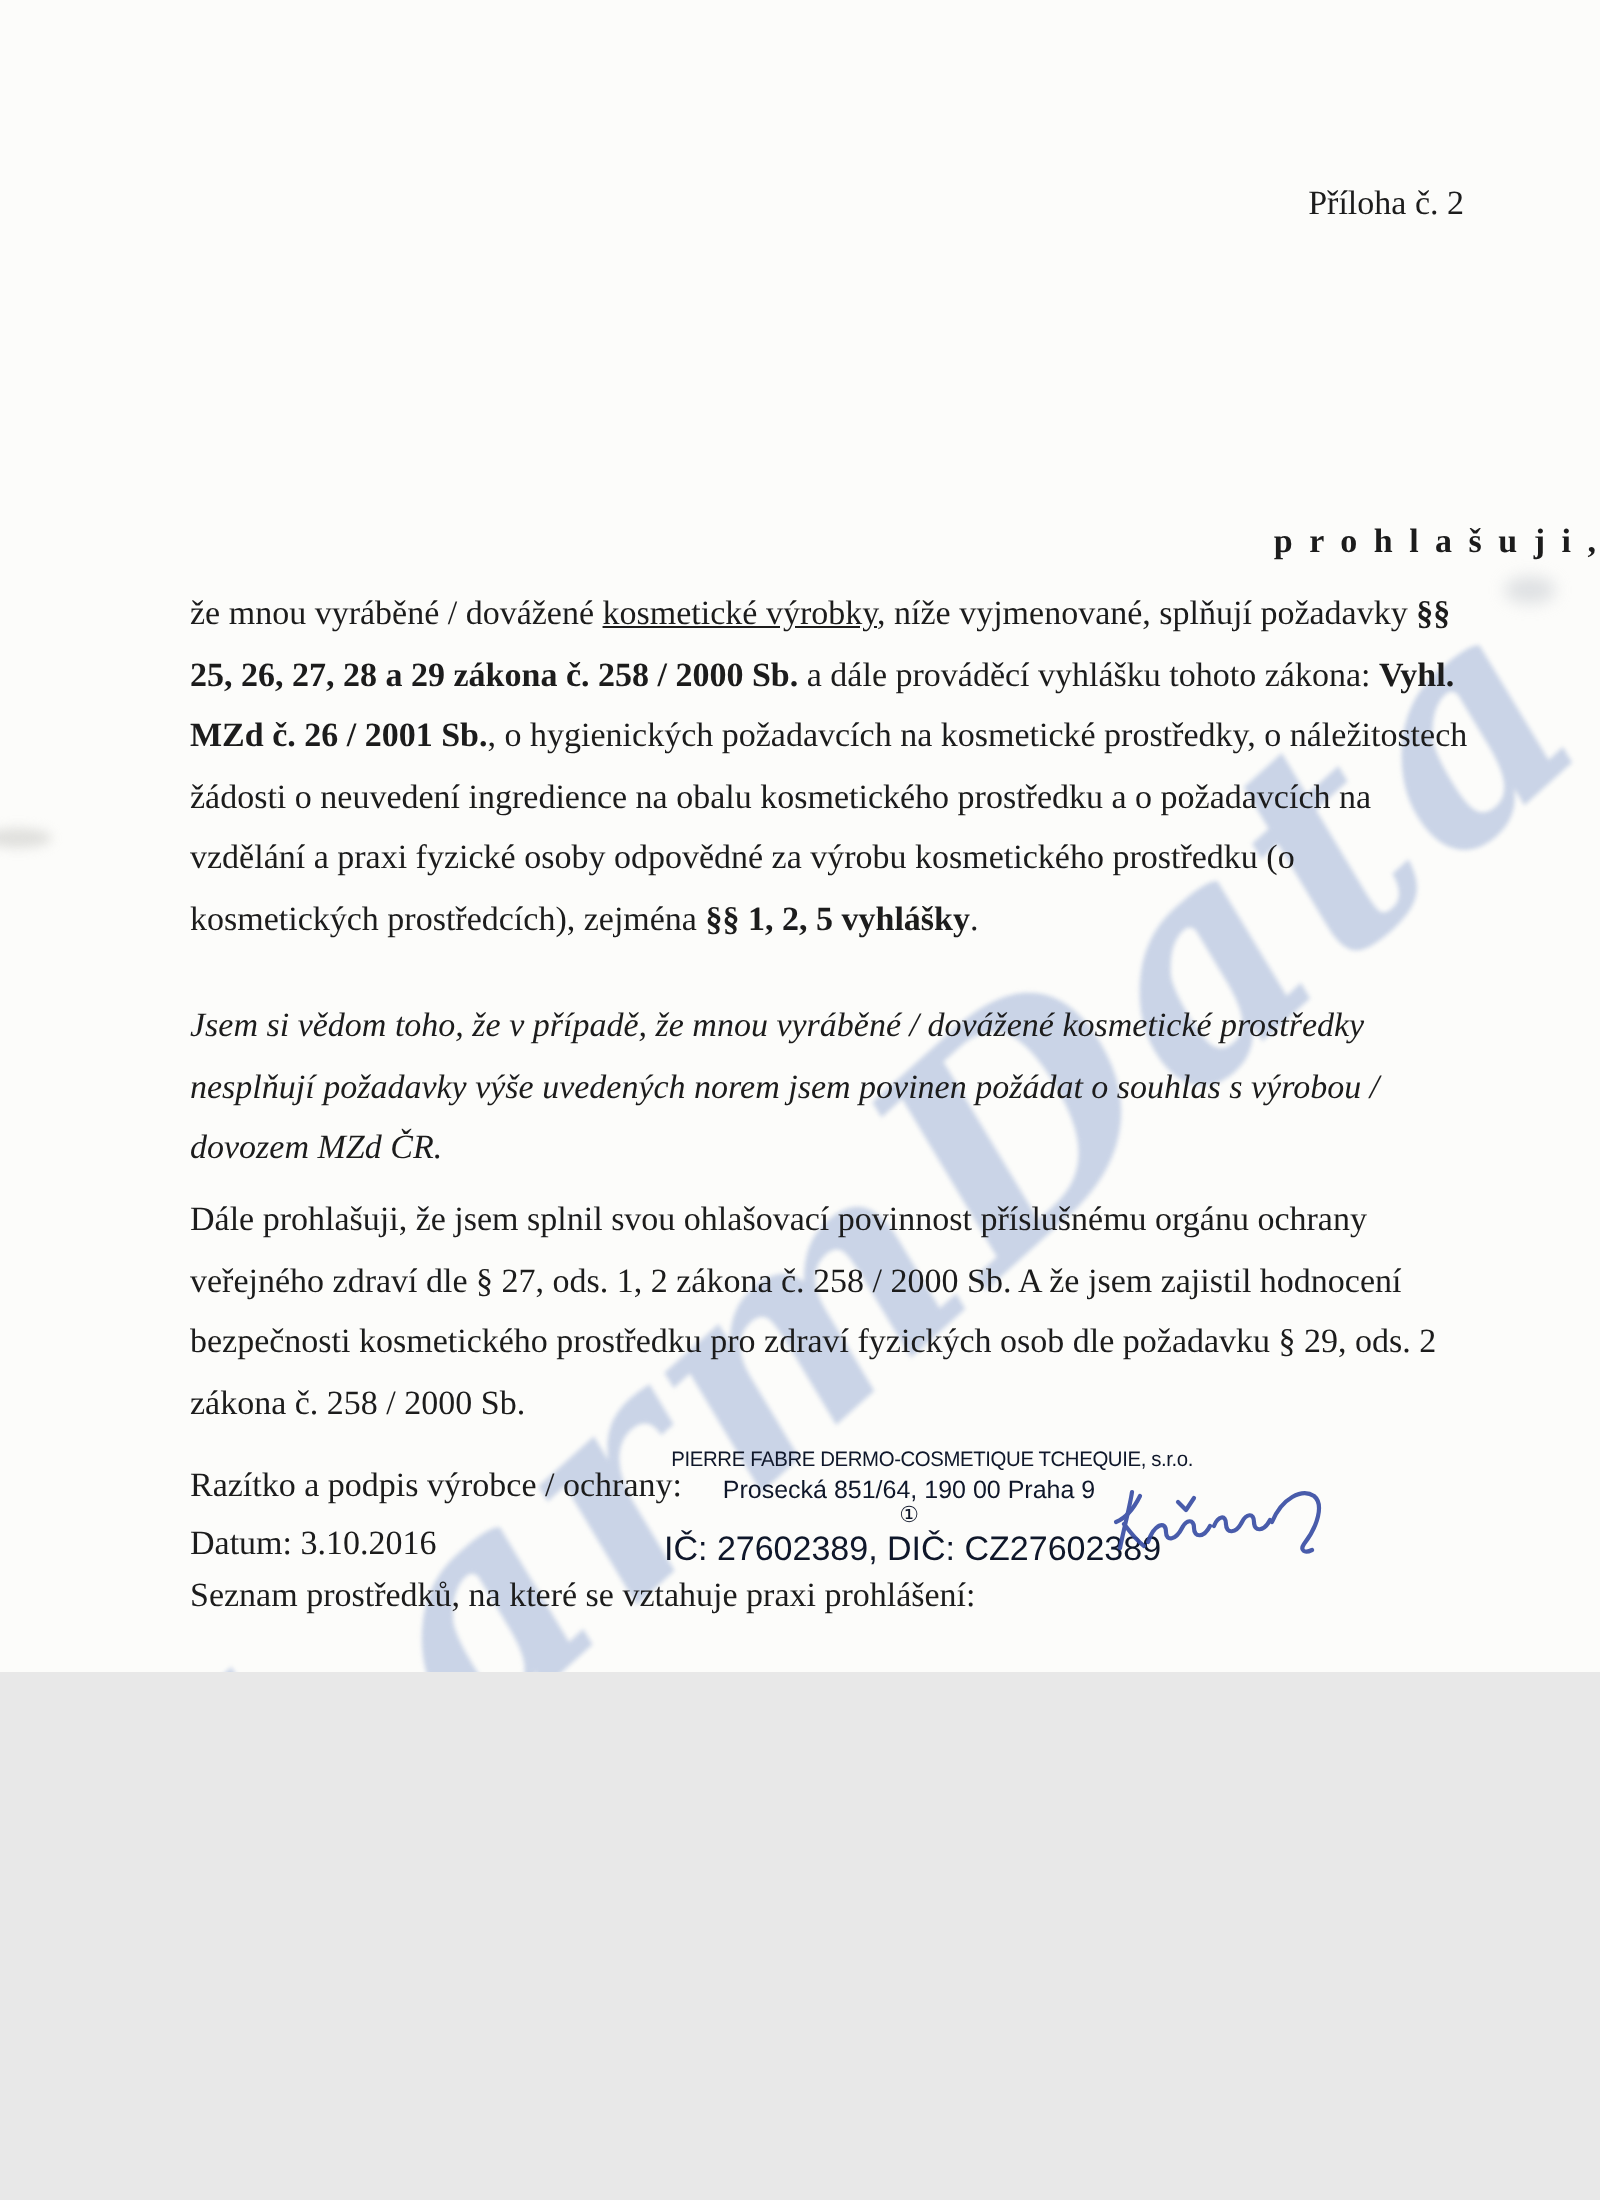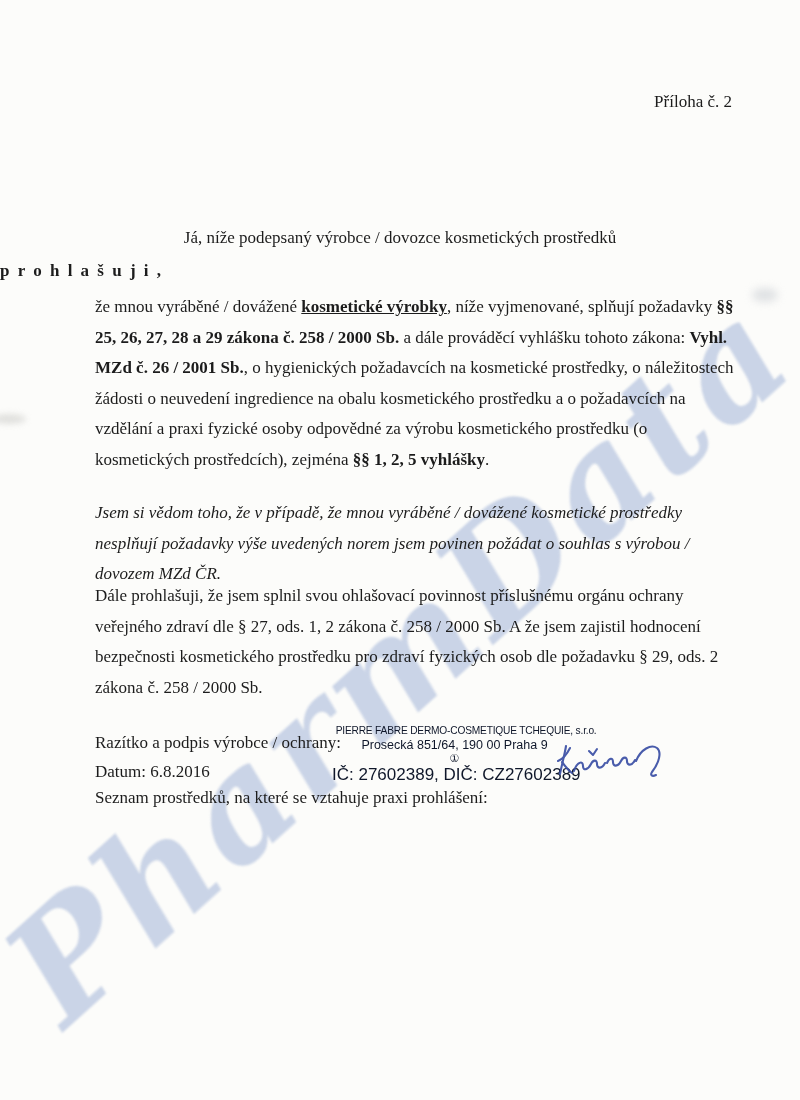--- a/index.html
+++ b/index.html
@@ -1,18 +1,18 @@
 <!DOCTYPE html>
 <html><head>
 <meta charset="utf-8">
 <style>
   html,body { margin:0; padding:0; background:#e8e8e8; }
   .page {
     position:relative;
-    width:800px; height:1100px;
+    width:800px; height:836px;
     margin:0 auto;
     background:#fcfcfa;
     overflow:hidden;
     font-family:"Liberation Serif","DejaVu Serif",serif;
     color:#1c1c1c;
   }
   .abs { position:absolute; }
 
   
   .watermark {
@@ -29,27 +29,27 @@
     color:rgba(122,146,199,0.38);
     filter:blur(1px);
     white-space:nowrap;
     pointer-events:none;
     user-select:none;
   }
 
   .annex { top:92px; right:68px; font-size:17px; }
   .title { top:172px; left:0; width:100%; text-align:center; font-weight:bold; font-size:19px; letter-spacing:0.5px; }
   .intro { top:228px; left:0; width:100%; text-align:center; font-size:17px; }
-  .declare { top:261px; left:0; width:100%; text-align:left; font-weight:bold; font-size:17px; letter-spacing:2px; }
+  .declare { top:261px; left:0; width:100%; text-align:right; font-weight:bold; font-size:17px; letter-spacing:2px; }
 
   .para { left:95px; width:648px; font-size:17px; line-height:30.5px; text-align:left; }
   .p1 { top:292px; }
   .p2 { top:498px;font-style:italic; }
-  .p3 { top:581px; }
-  .bu { font-weight:bold; text-decoration:underline;text-align:center; }
+  .p3 { top:595px; }
+  .bu { font-weight:normal; text-decoration:underline;text-align:center; }
   b { font-weight:bold; }
 
   .stamp-label { top:733px; left:95px; font-size:17px; }
   .datum { top:762px; left:95px; font-size:17px; }
 
   .stamp-block {
     top:724px; left:332px; width:245px;
     text-align:center;
     font-family:Liberation Sans, sans-serif;
     color:#0f172a;
@@ -83,35 +83,34 @@
   <div class="watermark">
     <span>PharmData s.r.o.</span>
   </div>
 
   <div class="abs smudge-left"></div>
   <div class="abs smudge-right"></div>
 
   <div class="abs annex">Příloha č. 2</div>
 
 
-  <div class="abs intro">Já, níže podepsaný výrobce / dovozce kosmetických prostředků</div>
 
   <div class="abs declare">p r o h l a š u j i ,</div>
 
   <div class="abs para p1">
     <span>že mnou vyráběné / dovážené </span><span class="bu">kosmetické výrobky</span><span>, níže vyjmenované, splňují požadavky </span><b>§§ 25, 26, 27, 28 a 29 zákona č. 258 / 2000 Sb.</b><span> a dále prováděcí vyhlášku tohoto zákona: </span><b>Vyhl. MZd č. 26 / 2001 Sb.</b><span>, o hygienických požadavcích na kosmetické prostředky, o náležitostech žádosti o neuvedení ingredience na obalu kosmetického prostředku a o požadavcích na vzdělání a praxi fyzické osoby odpovědné za výrobu kosmetického prostředku (o kosmetických prostředcích), zejména </span><b>§§ 1, 2, 5 vyhlášky</b><span>.</span>
   </div>
 
   <div class="abs para p2">Jsem si vědom toho, že v případě, že mnou vyráběné / dovážené kosmetické prostředky nesplňují požadavky výše uvedených norem jsem povinen požádat o souhlas s výrobou / dovozem MZd ČR.</div>
 
   <div class="abs para p3">Dále prohlašuji, že jsem splnil svou ohlašovací povinnost příslušnému orgánu ochrany veřejného zdraví dle § 27, ods. 1, 2 zákona č. 258 / 2000 Sb. A že jsem zajistil hodnocení bezpečnosti kosmetického prostředku pro zdraví fyzických osob dle požadavku § 29, ods. 2 zákona č. 258 / 2000 Sb.</div>
 
   <div class="abs stamp-label">Razítko a podpis výrobce / ochrany:</div>
 
-  <div class="abs datum">Datum: 6.8.2016</div>
+  <div class="abs datum">Datum: 3.10.2016</div>
 
   <div class="abs stamp-block">
     <div class="stamp-company">PIERRE FABRE DERMO-COSMETIQUE TCHEQUIE, s.r.o.</div>
     <div class="stamp-address">Prosecká 851/64, 190 00 Praha 9</div>
     <div class="stamp-number">①</div>
     <div class="stamp-ids">IČ: 27602389, DIČ: CZ27602389</div>
   </div>
 
   <svg class="abs signature" viewBox="0 0 120 52" fill="none" xmlns="http://www.w3.org/2000/svg">
     <g stroke="#3a4fa5" stroke-width="2.1" stroke-linecap="round" stroke-linejoin="round" opacity="0.92">

